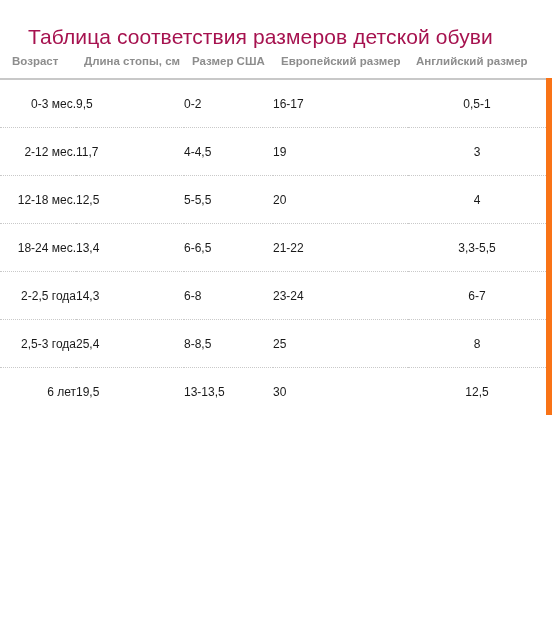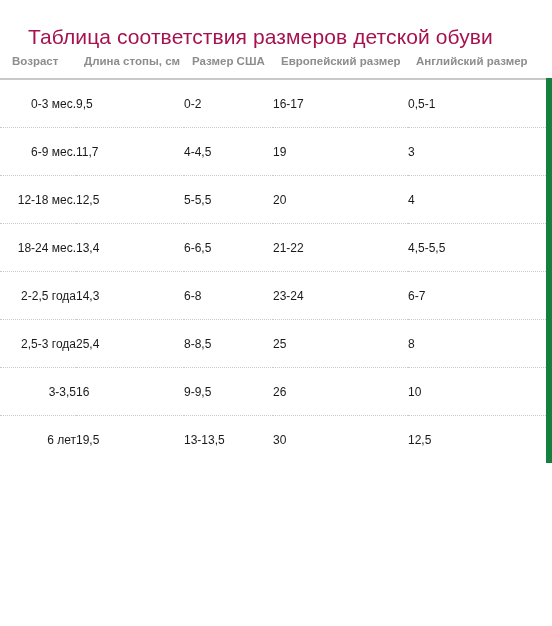--- a/index.html
+++ b/index.html
@@ -80,21 +80,21 @@
     color: #1a1a1a;
     white-space: nowrap;
     border-top: 1px dotted #c9c9c9;
   }
   .size-table tbody td.first { padding-left: 16px; text-align: right; }
 
   
   .size-table tbody tr:first-child td { border-top: 0; }
 
   
-  .size-table tbody td.last { border-right: 12px solid #15803d; }
+  .size-table tbody td.last { border-right: 12px solid #f97316; text-align: center; }
 </style>
 </head>
 <body>
 
 <div class="page">
 
   <h1 class="page-title">Таблица соответствия размеров детской обуви</h1>
 
   <table class="size-table">
     <colgroup>
@@ -115,62 +115,55 @@
     </thead>
     <tbody id="table-body">
         <tr>
           <td class="first">0-3 мес.</td>
           <td>9,5</td>
           <td>0-2</td>
           <td>16-17</td>
           <td class="last">0,5-1</td>
         </tr>
         <tr>
-          <td class="first">6-9 мес.</td>
+          <td class="first">2-12 мес.</td>
           <td>11,7</td>
           <td>4-4,5</td>
           <td>19</td>
           <td class="last">3</td>
         </tr>
         <tr>
           <td class="first">12-18 мес.</td>
           <td>12,5</td>
           <td>5-5,5</td>
           <td>20</td>
           <td class="last">4</td>
         </tr>
         <tr>
           <td class="first">18-24 мес.</td>
           <td>13,4</td>
           <td>6-6,5</td>
           <td>21-22</td>
-          <td class="last">4,5-5,5</td>
+          <td class="last">3,3-5,5</td>
         </tr>
         <tr>
           <td class="first">2-2,5 года</td>
           <td>14,3</td>
           <td>6-8</td>
           <td>23-24</td>
           <td class="last">6-7</td>
         </tr>
         <tr>
           <td class="first">2,5-3 года</td>
           <td>25,4</td>
           <td>8-8,5</td>
           <td>25</td>
           <td class="last">8</td>
         </tr>
         <tr>
-          <td class="first">3-3,5</td>
-          <td>16</td>
-          <td>9-9,5</td>
-          <td>26</td>
-          <td class="last">10</td>
-        </tr>
-        <tr>
           <td class="first">6 лет</td>
           <td>19,5</td>
           <td>13-13,5</td>
           <td>30</td>
           <td class="last">12,5</td>
         </tr>
       </tbody>
   </table>
 
 </div>

